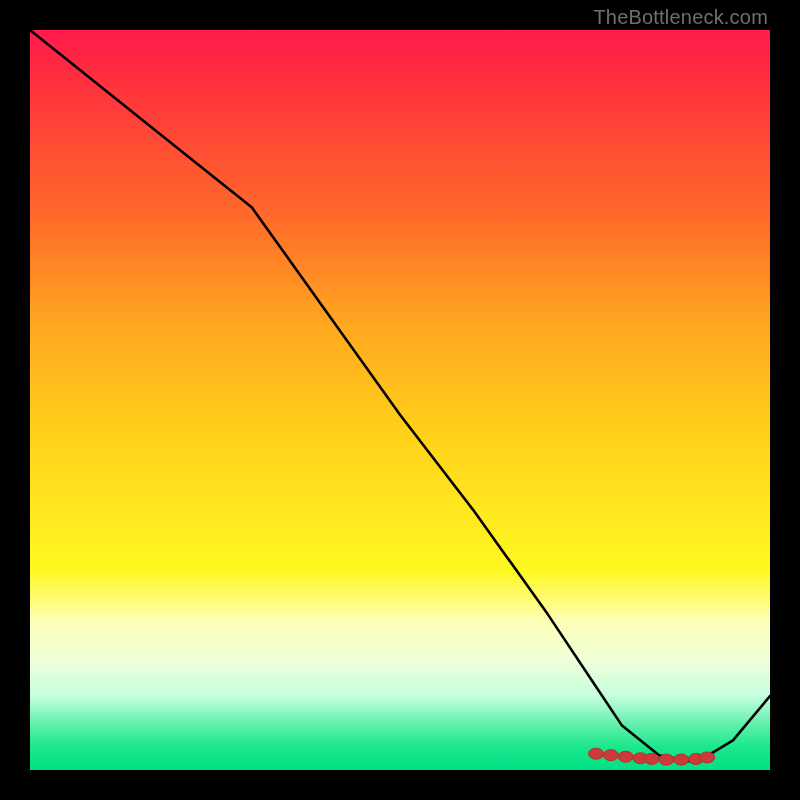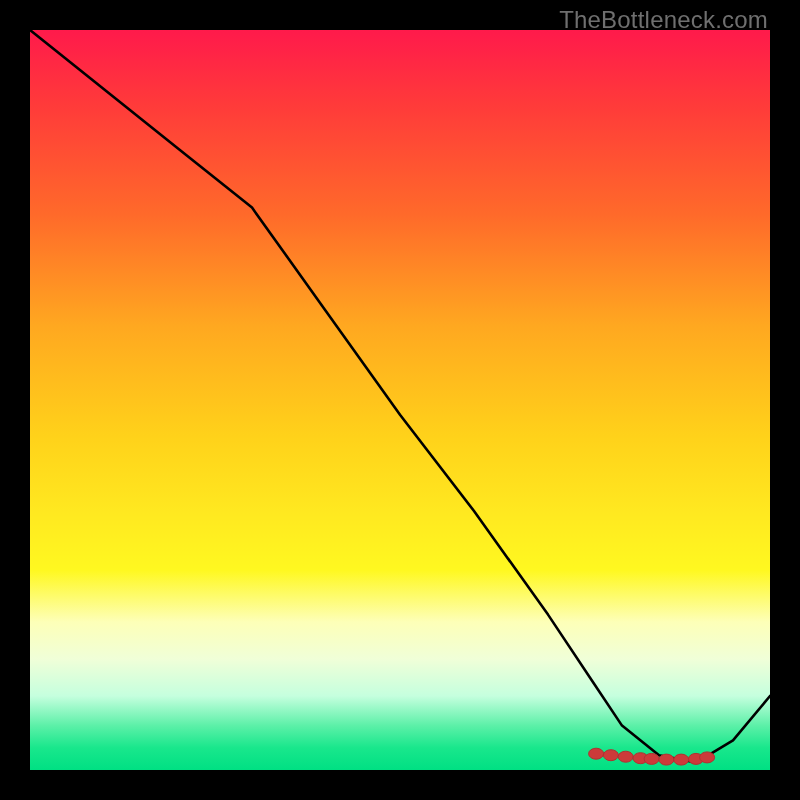--- a/index.html
+++ b/index.html
@@ -32,21 +32,21 @@
       #19e78c 97%,
       #00e083 100%
     );
   }
   .attribution {
     position: absolute;
     top: 6px;
     right: 32px;
     color: #6f6f6f;
     font-family: Verdana, Geneva, sans-serif;
-    font-size: 24px;
+    font-size: 20px;
     letter-spacing: 0.2px;
   }
   svg.overlay {
     position: absolute;
     left: 0; top: 0;
     width: 740px; height: 740px;
     overflow: visible;
   }
 </style>
 </head>

